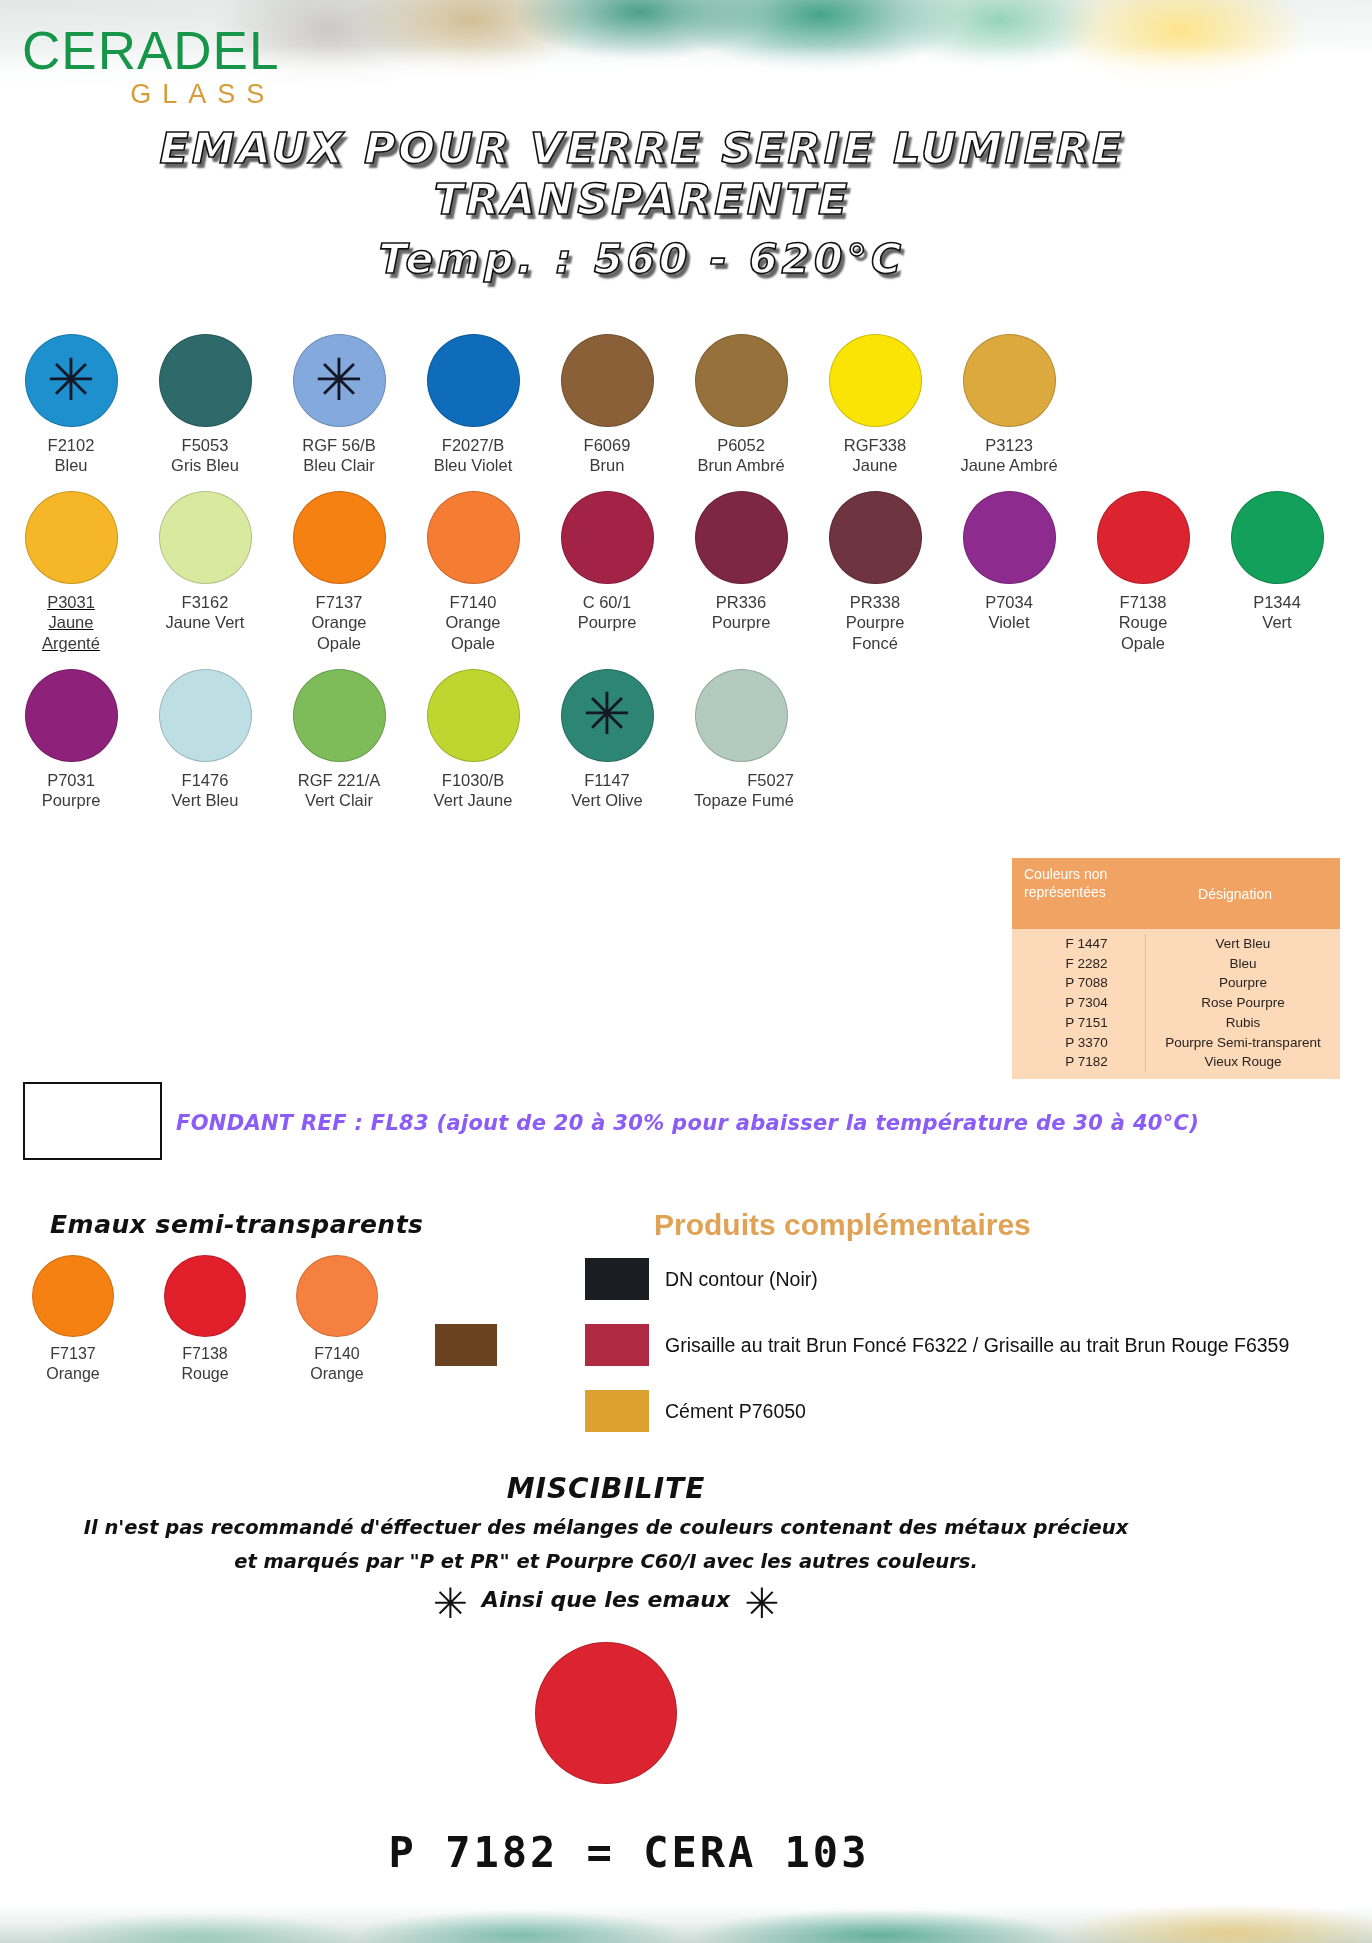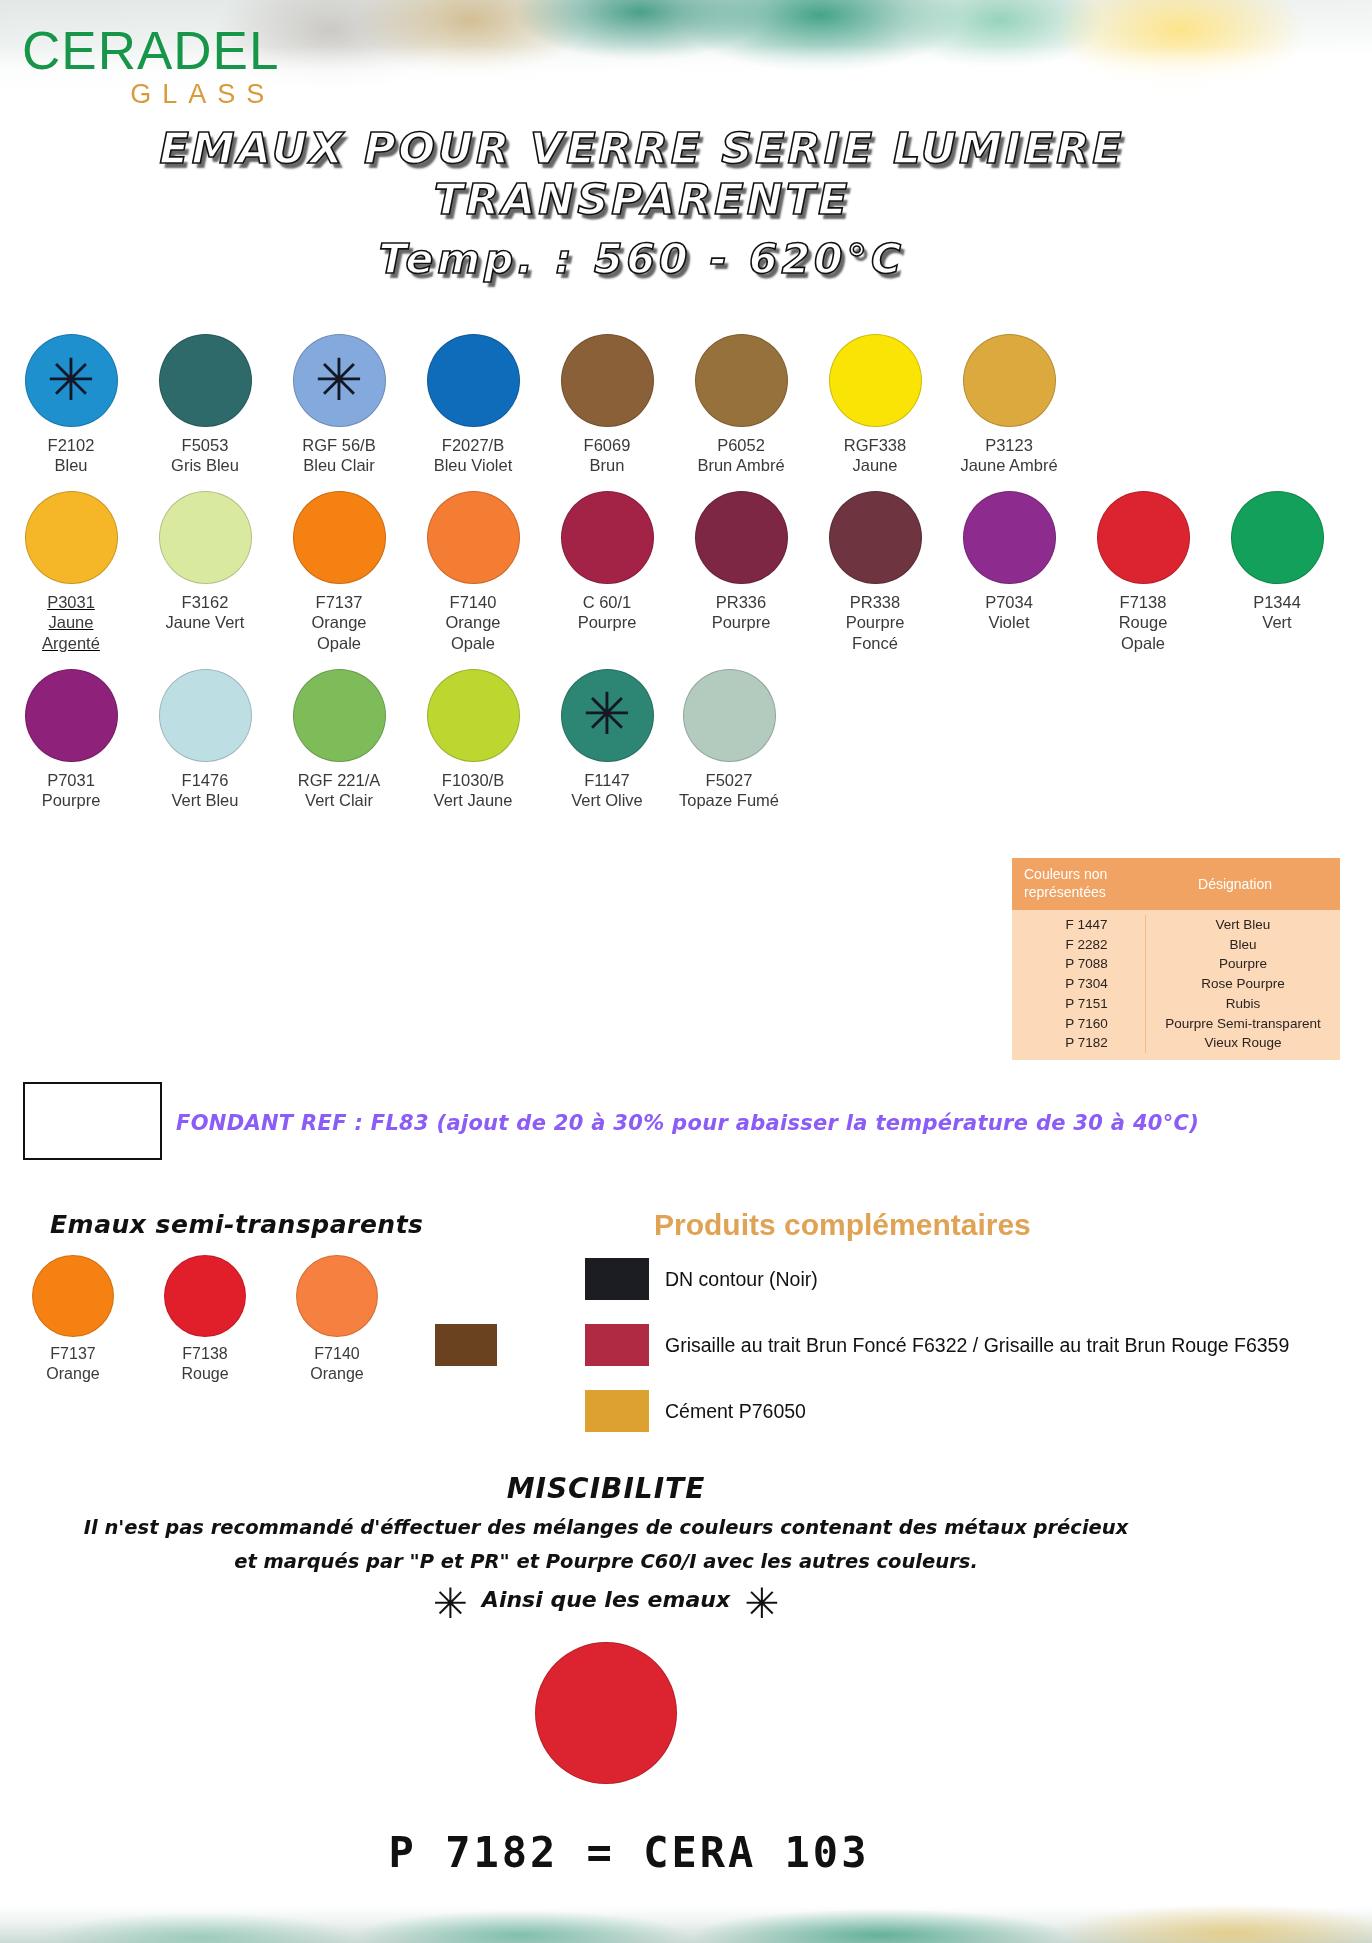--- a/index.html
+++ b/index.html
@@ -136,21 +136,21 @@
     left: 1012px;
     top: 858px;
     width: 328px;
     font-family: "Liberation Sans", sans-serif;
   }
   .nr-head {
     display: flex;
     background: #f0a362;
     color: #ffffff;
     font-size: 14px;
-    height: 52px;
+    height: 71px;
   }
   .nr-head-c1 {
     width: 118px;
     padding: 8px 6px 0 12px;
     line-height: 1.25;
   }
   .nr-head-c2 {
     flex: 1;
     display: flex;
     align-items: center;
@@ -481,21 +481,21 @@
         <div class="swatch-label">F1030/B
 Vert Jaune</div>
       </div>
       <div class="swatch-cell" style="margin-left: 28px;">
         <div class="swatch-circle" style="background: rgb(44, 134, 115);">
           <span class="swatch-star">✳</span>
         </div>
         <div class="swatch-label">F1147
 Vert Olive</div>
       </div>
-      <div class="swatch-cell" style="margin-left: 16px;">
+      <div class="swatch-cell" style="margin-left: 28px; text-align: right;">
         <div class="swatch-circle" style="background: rgb(178, 203, 190);"></div>
         <div class="swatch-label">F5027
 Topaze Fumé</div>
       </div>
     </div>
   </div>
 
 <div class="nr-table">
   <div class="nr-head">
     <div class="nr-head-c1">Couleurs non représentées</div>
@@ -516,21 +516,21 @@
       </div>
       <div class="nr-row">
         <div class="nr-c1">P 7304</div>
         <div class="nr-c2">Rose Pourpre</div>
       </div>
       <div class="nr-row">
         <div class="nr-c1">P 7151</div>
         <div class="nr-c2">Rubis</div>
       </div>
       <div class="nr-row">
-        <div class="nr-c1">P 7160</div>
+        <div class="nr-c1">P 3370</div>
         <div class="nr-c2">Pourpre Semi-transparent</div>
       </div>
       <div class="nr-row">
         <div class="nr-c1">P 7182</div>
         <div class="nr-c2">Vieux Rouge</div>
       </div>
     </div>
 </div>
 
 <div class="fondant-box"></div>

